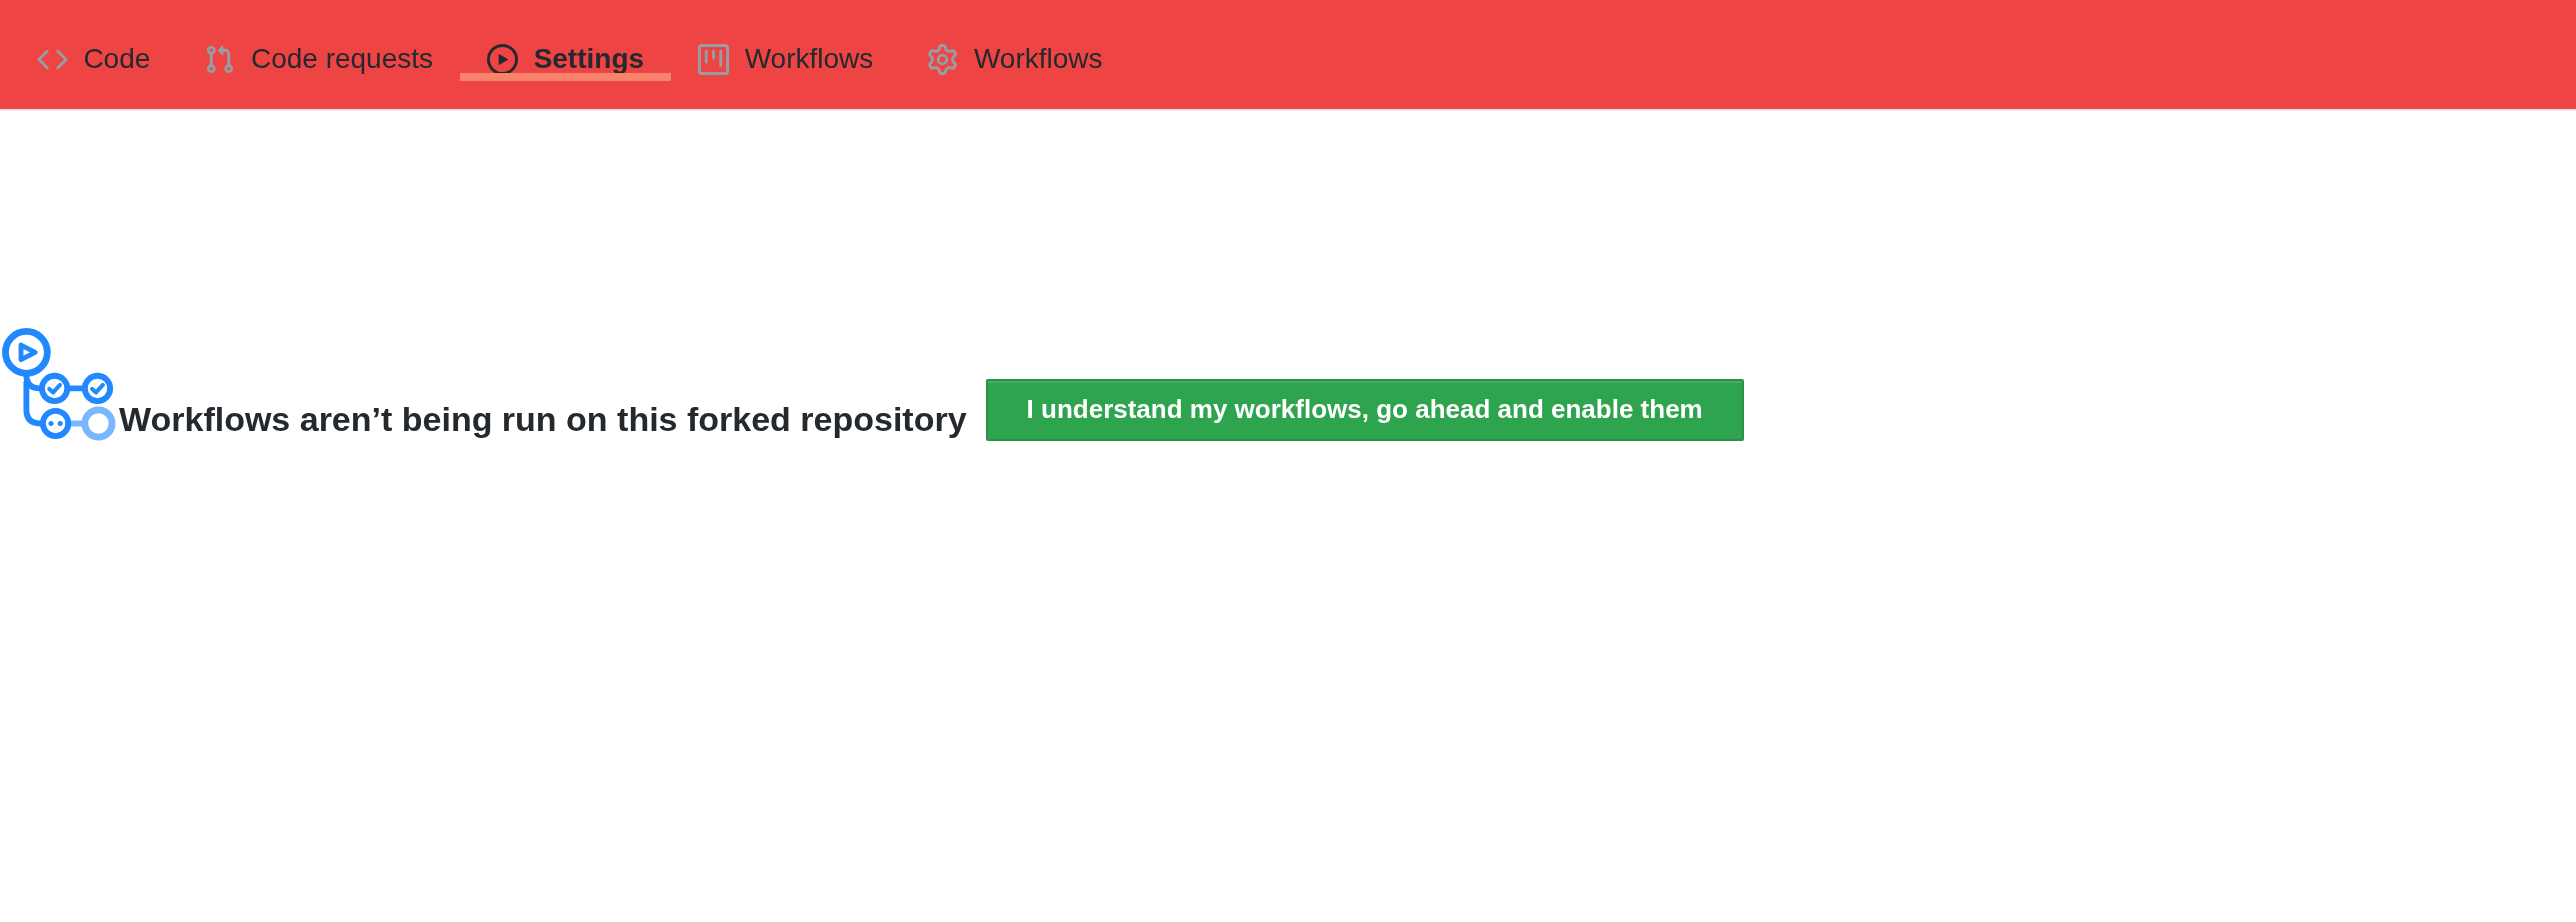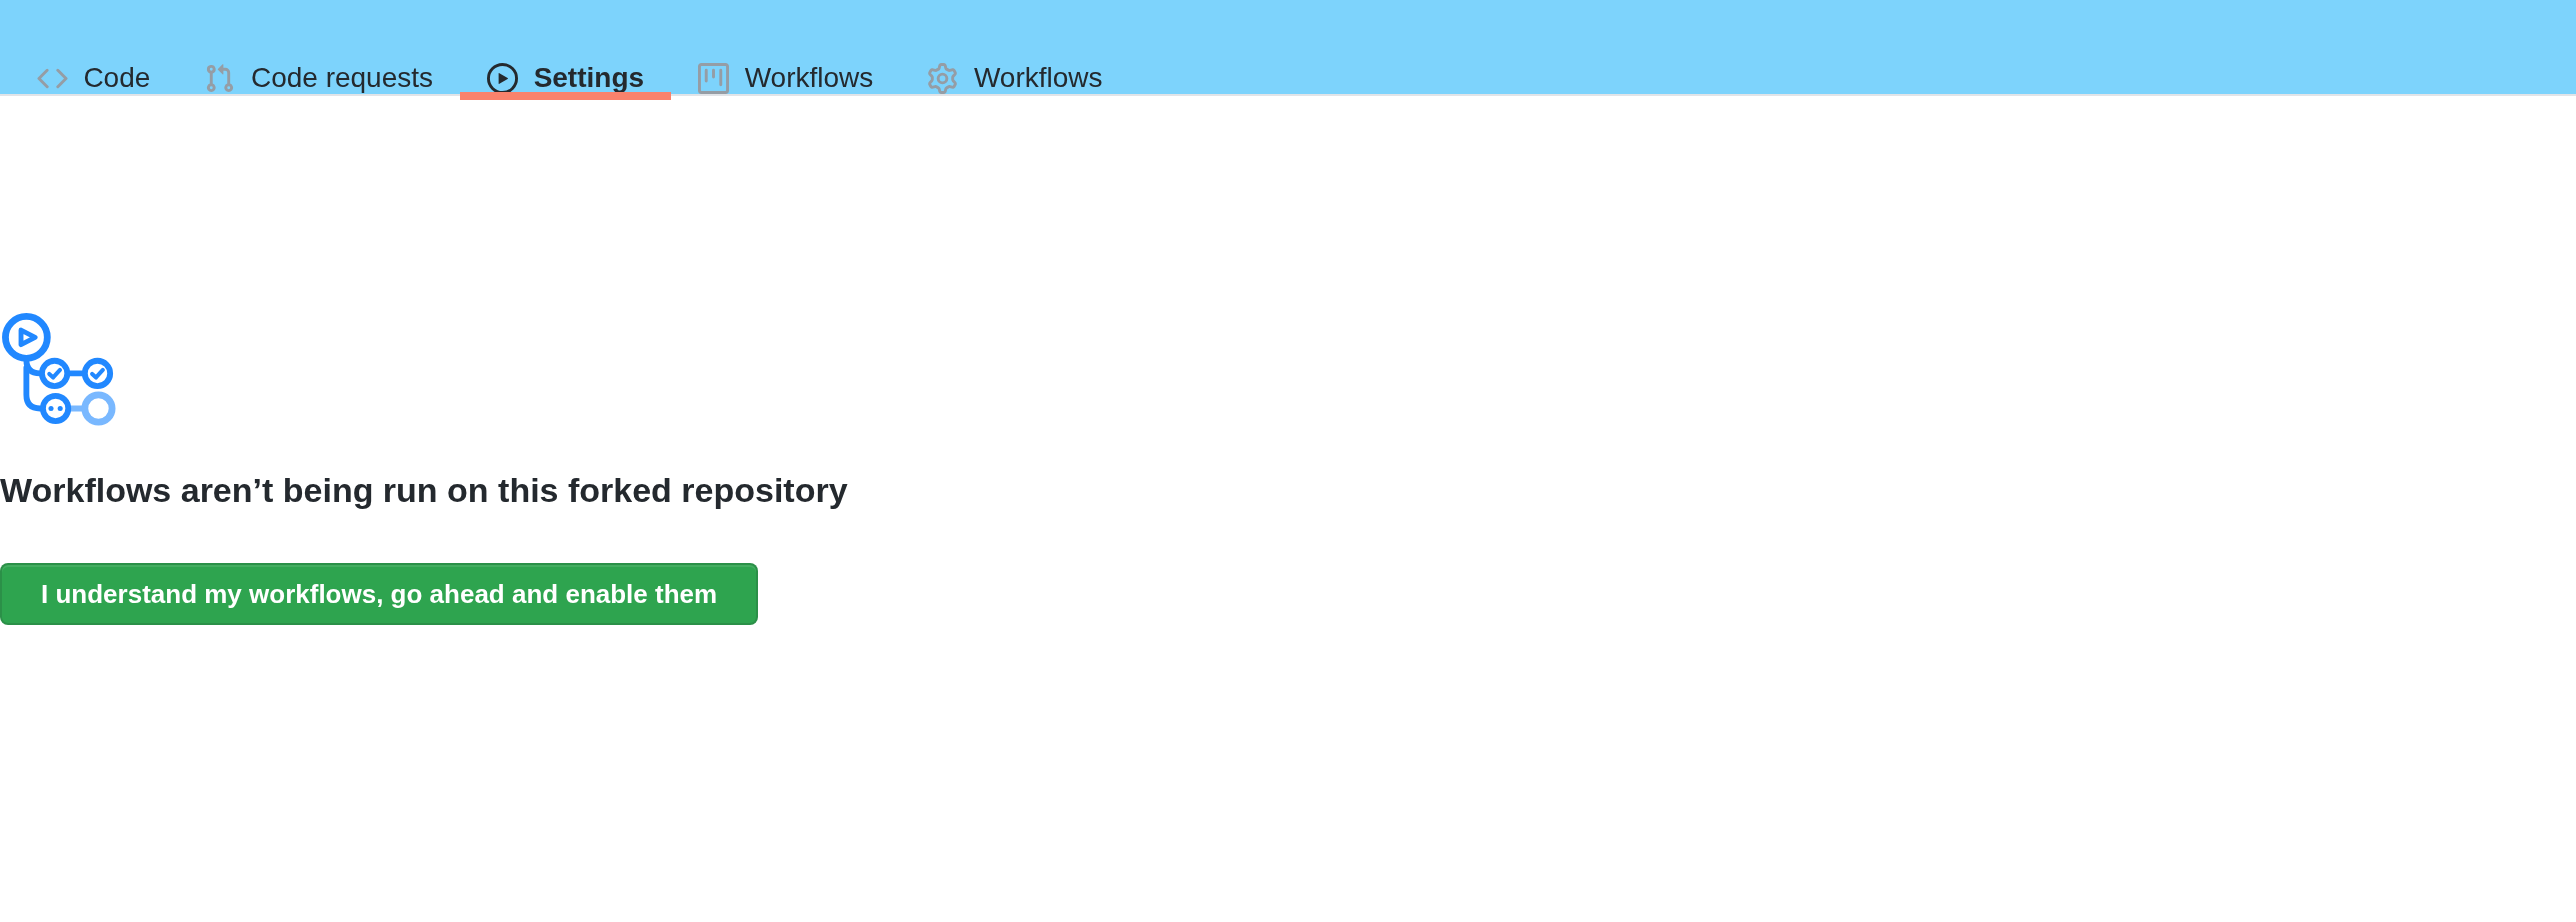--- a/index.html
+++ b/index.html
@@ -5,25 +5,25 @@
   * { margin: 0; padding: 0; box-sizing: border-box; }
   html, body {
     width: 2576px; height: 923px;
     background: #ffffff;
     font-family: "Liberation Sans", "DejaVu Sans", sans-serif;
     overflow: hidden;
   }
 
   
   .tabbar {
-    width: 100%; height: 96px;
-    background: #7dd3fc;
+    width: 100%; height: 111px;
+    background: #ef4444;
     border-bottom: 2px solid #e1e4e8;
     display: flex;
-    align-items: flex-end;
+    align-items: center;
     padding: 9.8px 0 0 9.8px;
   }
   .tab {
     position: relative;
     display: flex;
     align-items: center;
     gap: 15.6px;
     padding: 0 27px;
     font-size: 28px;
     color: #24292e;
@@ -38,22 +38,21 @@
     position: absolute;
     left: 0; right: 0; bottom: -5.9px;
     height: 7.8px;
     background: #f9826c;
   }
 
   
   .main {
     width: 2384px;           
     display: flex;
-    flex-direction: column;
-    align-items: flex-start;
+    align-items: flex-end;
   }
   .workflow-art {
     margin-top: 217px;
     width: 119px; height: 113px;
   }
   .bs-heading {
     margin-top: 43px;
     font-size: 34px;
     line-height: 43px;
     font-weight: 600;
@@ -71,23 +70,24 @@
   .enable-btn {
     margin-top: 51px;
     background: #2ea44f;
     color: #ffffff;
     font-family: inherit;
     font-size: 26px;
     line-height: 31px;
     font-weight: 600;
     padding: 13.7px 39px;
     border: 2px solid rgba(27, 31, 35, 0.15);
-    border-radius: 8px;
+    border-radius: 2px;
     cursor: pointer;
     box-shadow: inset 0 2px 0 rgba(255,255,255,0.1);
+    margin-left: 19px;
   }
   .dir-link {
     margin-top: 39px;
     font-size: 25.4px;
     line-height: 33px;
     color: #0366d6;
     text-decoration: none;
     cursor: pointer;
   }
 </style>

